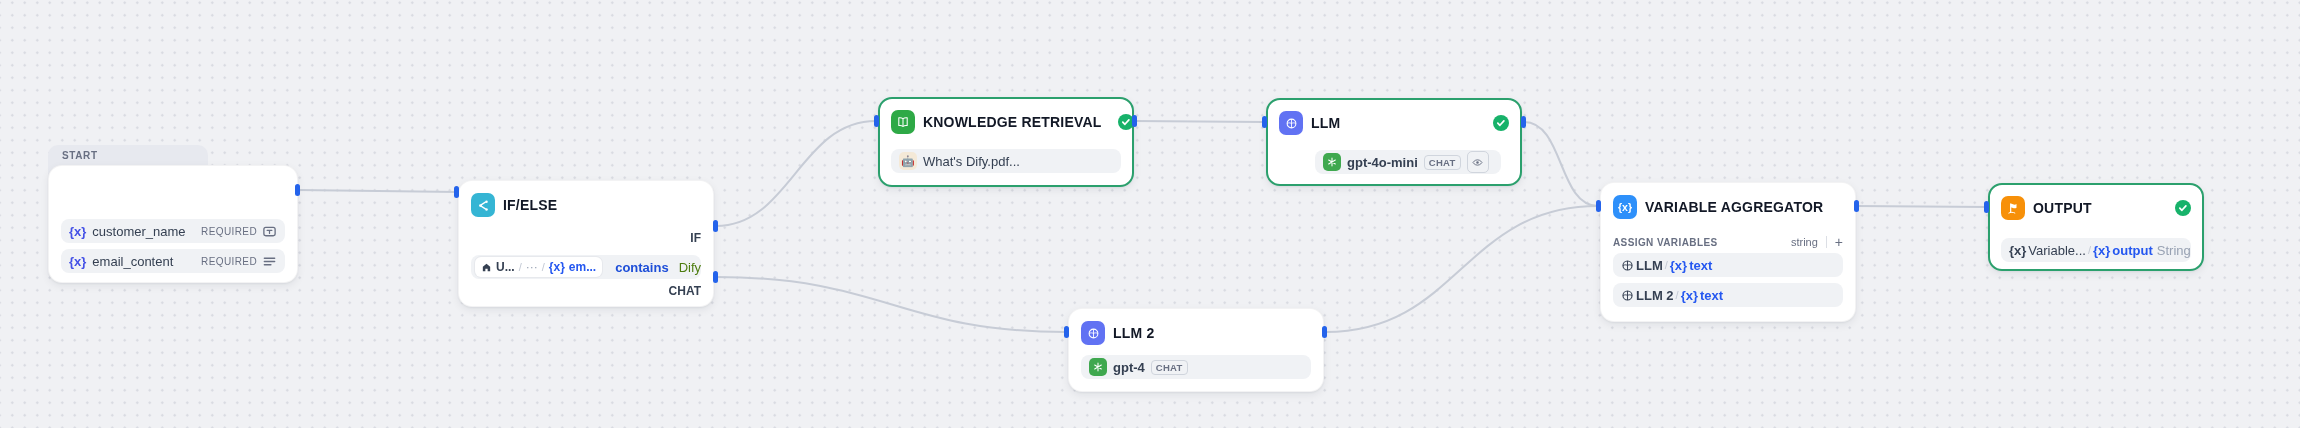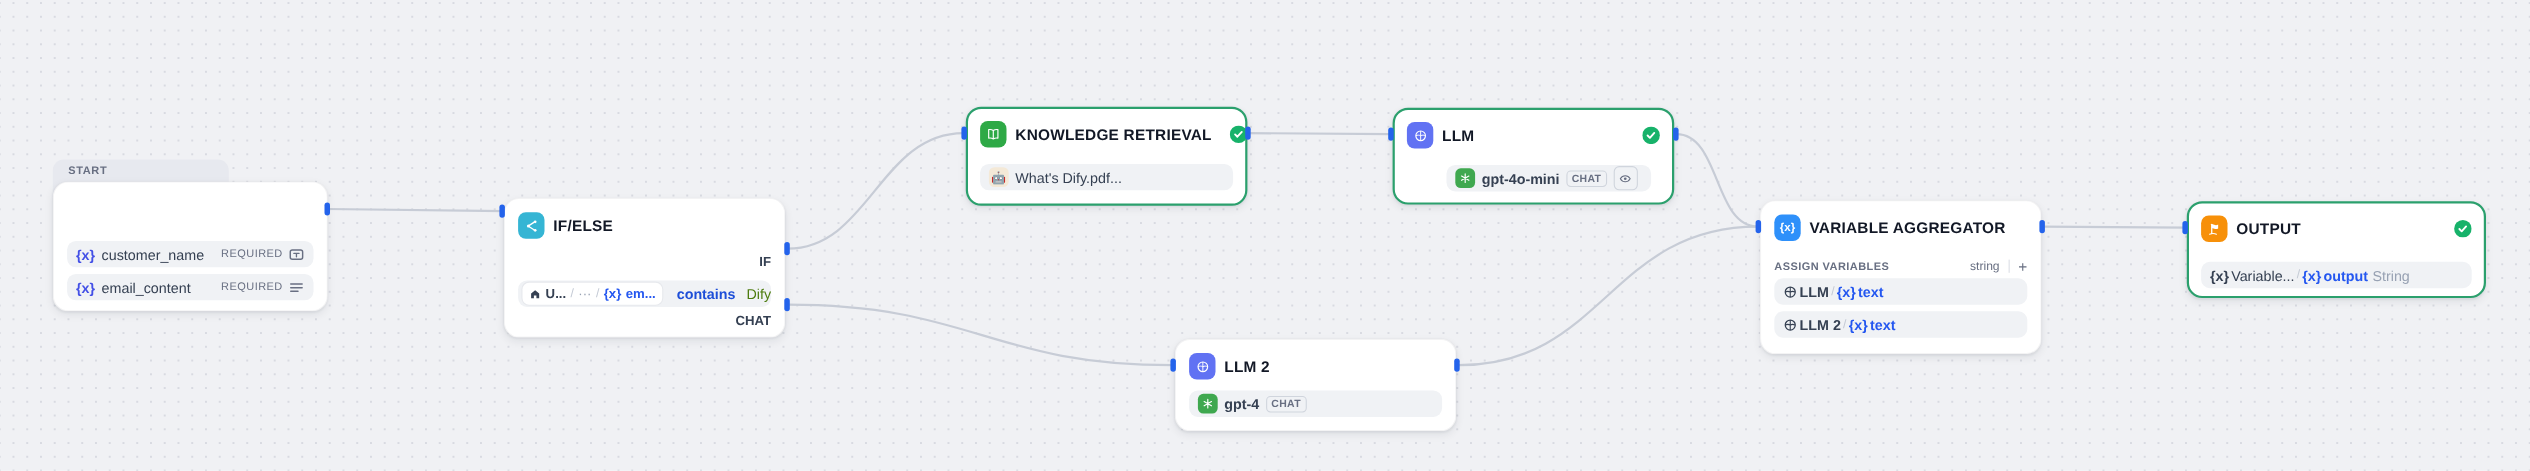--- a/index.html
+++ b/index.html
@@ -247,21 +247,21 @@
             <path d="M8 2.4v11.2M8 8c1.9-1.1 3.4-1.1 5.4 0M8 8C6.1 6.9 4.6 6.9 2.6 8" stroke="#354052" stroke-width="1.2" fill="none"></path>
           </svg>
       </span>
       <span class="token dark">LLM 2</span>
       <span class="sep">/</span>
       <span class="token blue">{x}</span>
       <span class="token blue">text</span>
     </div>
   </div>
 
-  <div class="node success" style="left:1988px;top:183px;width:272px;height:88px;">
+  <div class="node success" style="left:1988px;top:183px;width:216px;height:88px;">
     <div class="title-row" style="left:11px;right:11px;top:11px;">
       <div class="node-icon" style="background:#f79009;">
         <svg width="14" height="14" viewBox="0 0 24 24">
             <path d="M8 19.5V5" stroke="#fff" stroke-width="2" stroke-linecap="round"></path>
             <path d="M8 5.4c2-1.7 4.2.9 6.6.9 1.4 0 2.4-.4 3.4-1v6.2c-1 .6-2 1-3.4 1-2.4 0-4.6-2.6-6.6-.9z" fill="#fff"></path>
             <path d="M4.8 20.6c2.6-1.7 7.8-1.7 10.4 0" stroke="#fff" stroke-width="1.7" fill="none" stroke-linecap="round"></path>
           </svg>
       </div>
       <span class="node-title">OUTPUT</span>
       <span class="title-spacer"></span>

